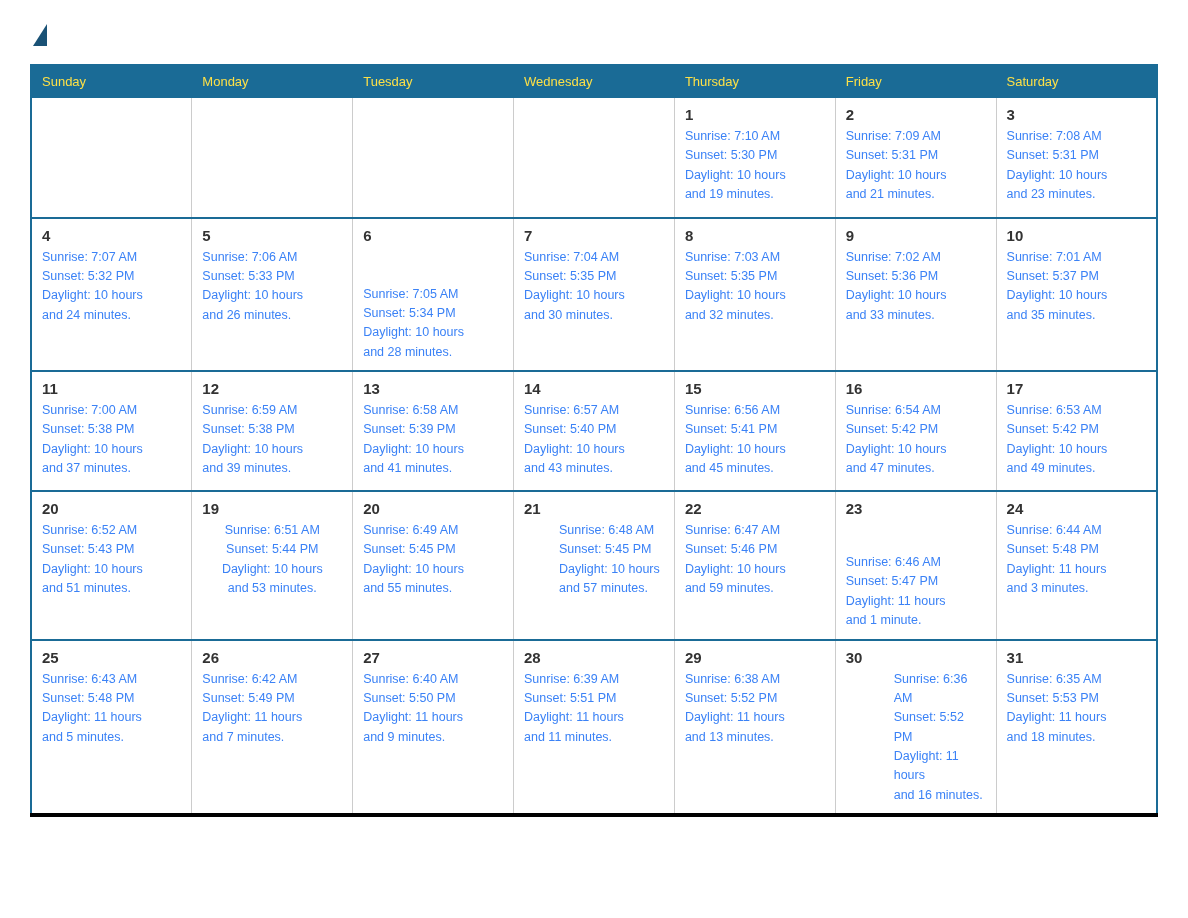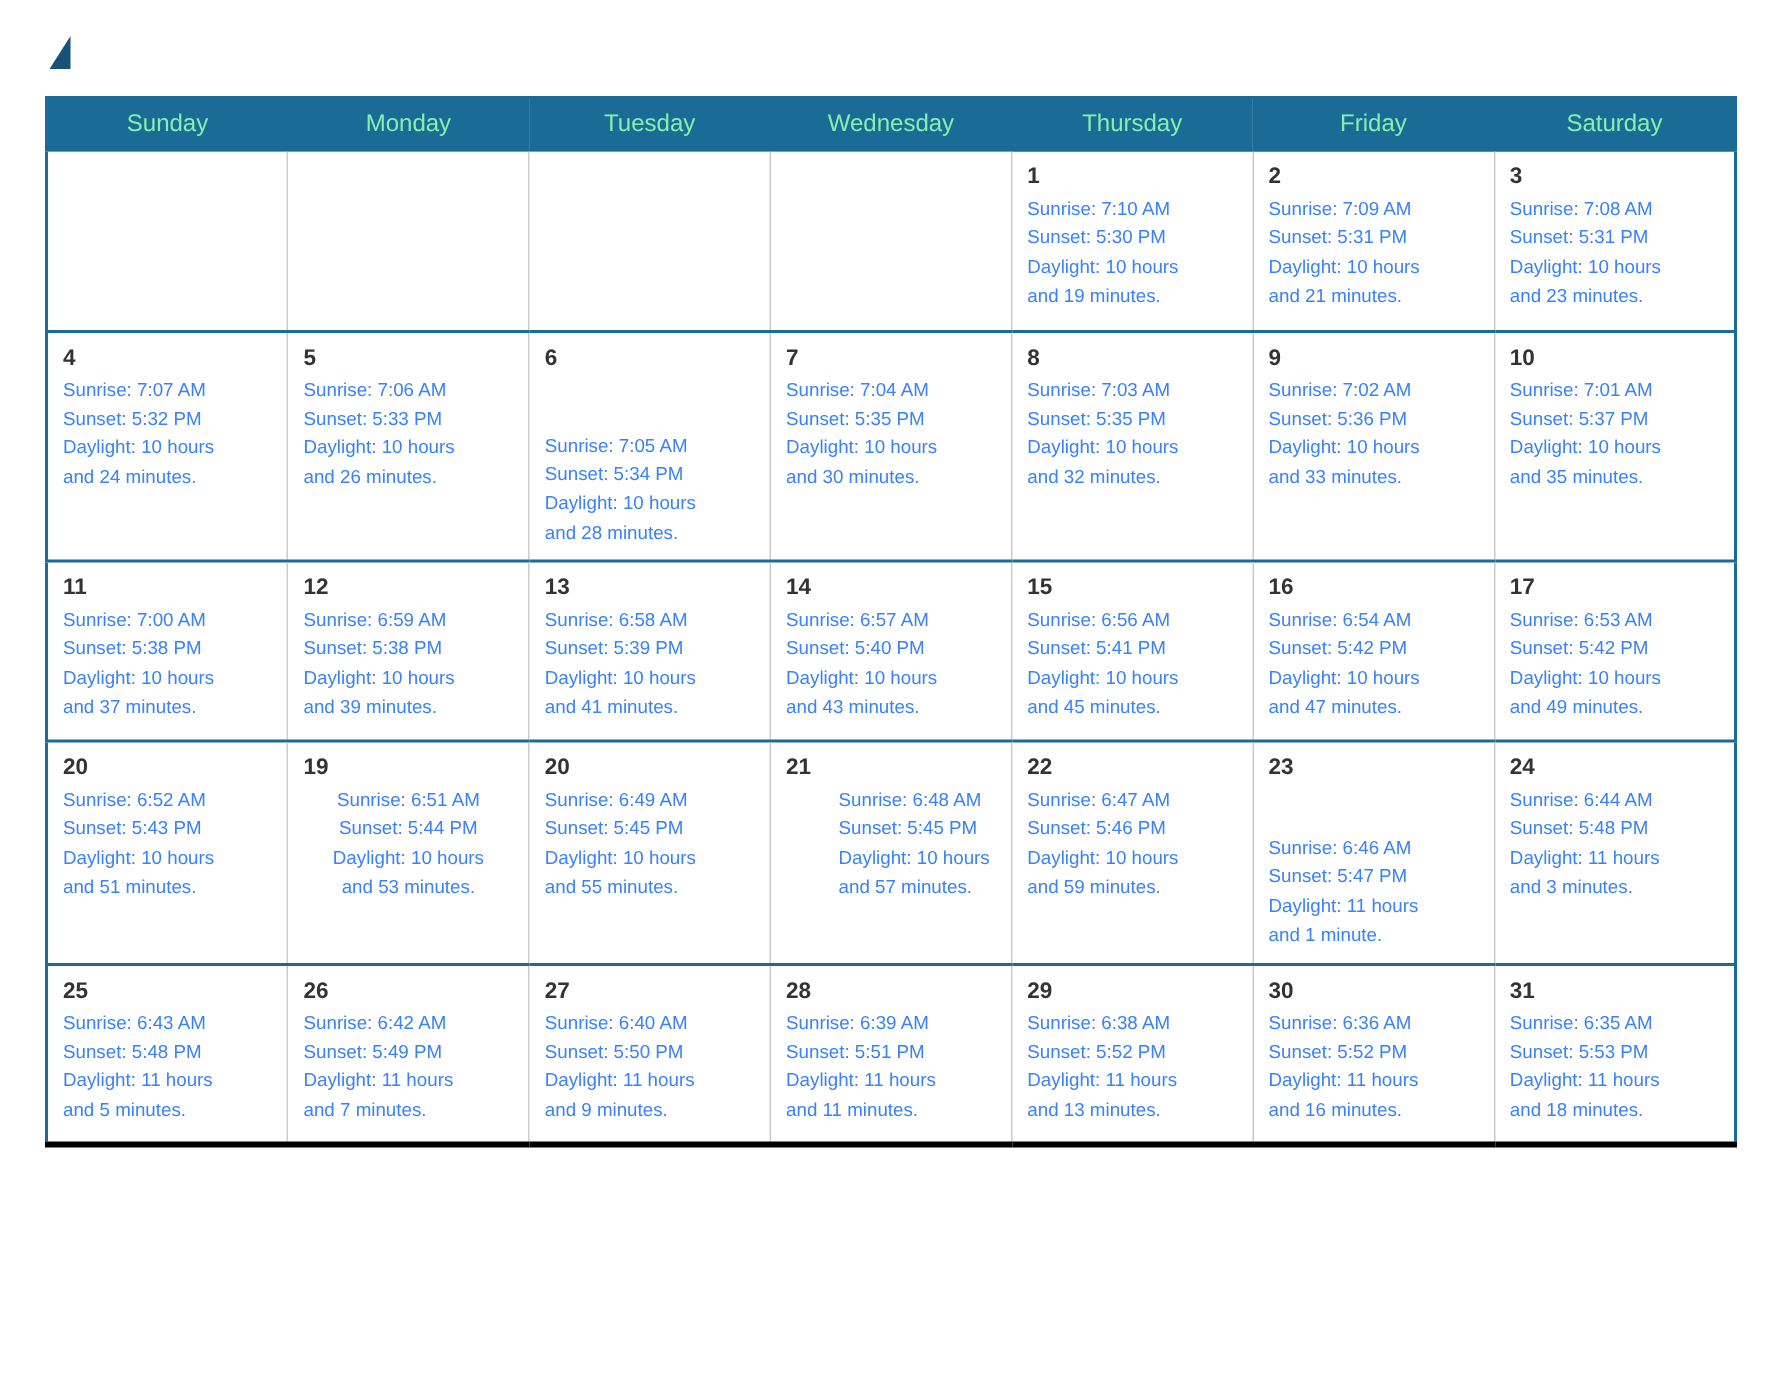--- a/index.html
+++ b/index.html
@@ -61,25 +61,25 @@
       color: #555;
       margin-top: 4px;
     }
     table {
       width: 100%;
       border-collapse: collapse;
       table-layout: fixed;
     }
     thead tr th {
       background-color: #1a6b96;
-      color: #86efac;
-      font-size: 16px;
+      color: #fde047;
+      font-size: 13px;
       font-weight: normal;
       padding: 8px 10px;
-      text-align: center;
+      text-align: left;
       border: 1px solid #1a6b96;
     }
     tbody tr td {
       vertical-align: top;
       padding: 8px 10px;
       border: 1px solid #ccc;
       font-size: 13px;
       color: #333;
       height: 120px;
     }
@@ -361,21 +361,21 @@
         </td>
         <td>
           <span class="day-num">29</span>
           <div class="day-info" style="white-space: pre-line;">Sunrise: 6:38 AM
 Sunset: 5:52 PM
 Daylight: 11 hours
 and 13 minutes.</div>
         </td>
         <td>
           <span class="day-num">30</span>
-          <div class="day-info" style="white-space: pre-line;">Sunrise: 6:36 AM
+          <div class="day-info" style="white-space: pre-line; margin-left: 48px;">Sunrise: 6:36 AM
 Sunset: 5:52 PM
 Daylight: 11 hours
 and 16 minutes.</div>
         </td>
         <td>
           <span class="day-num">31</span>
           <div class="day-info" style="white-space: pre-line;">Sunrise: 6:35 AM
 Sunset: 5:53 PM
 Daylight: 11 hours
 and 18 minutes.</div>

